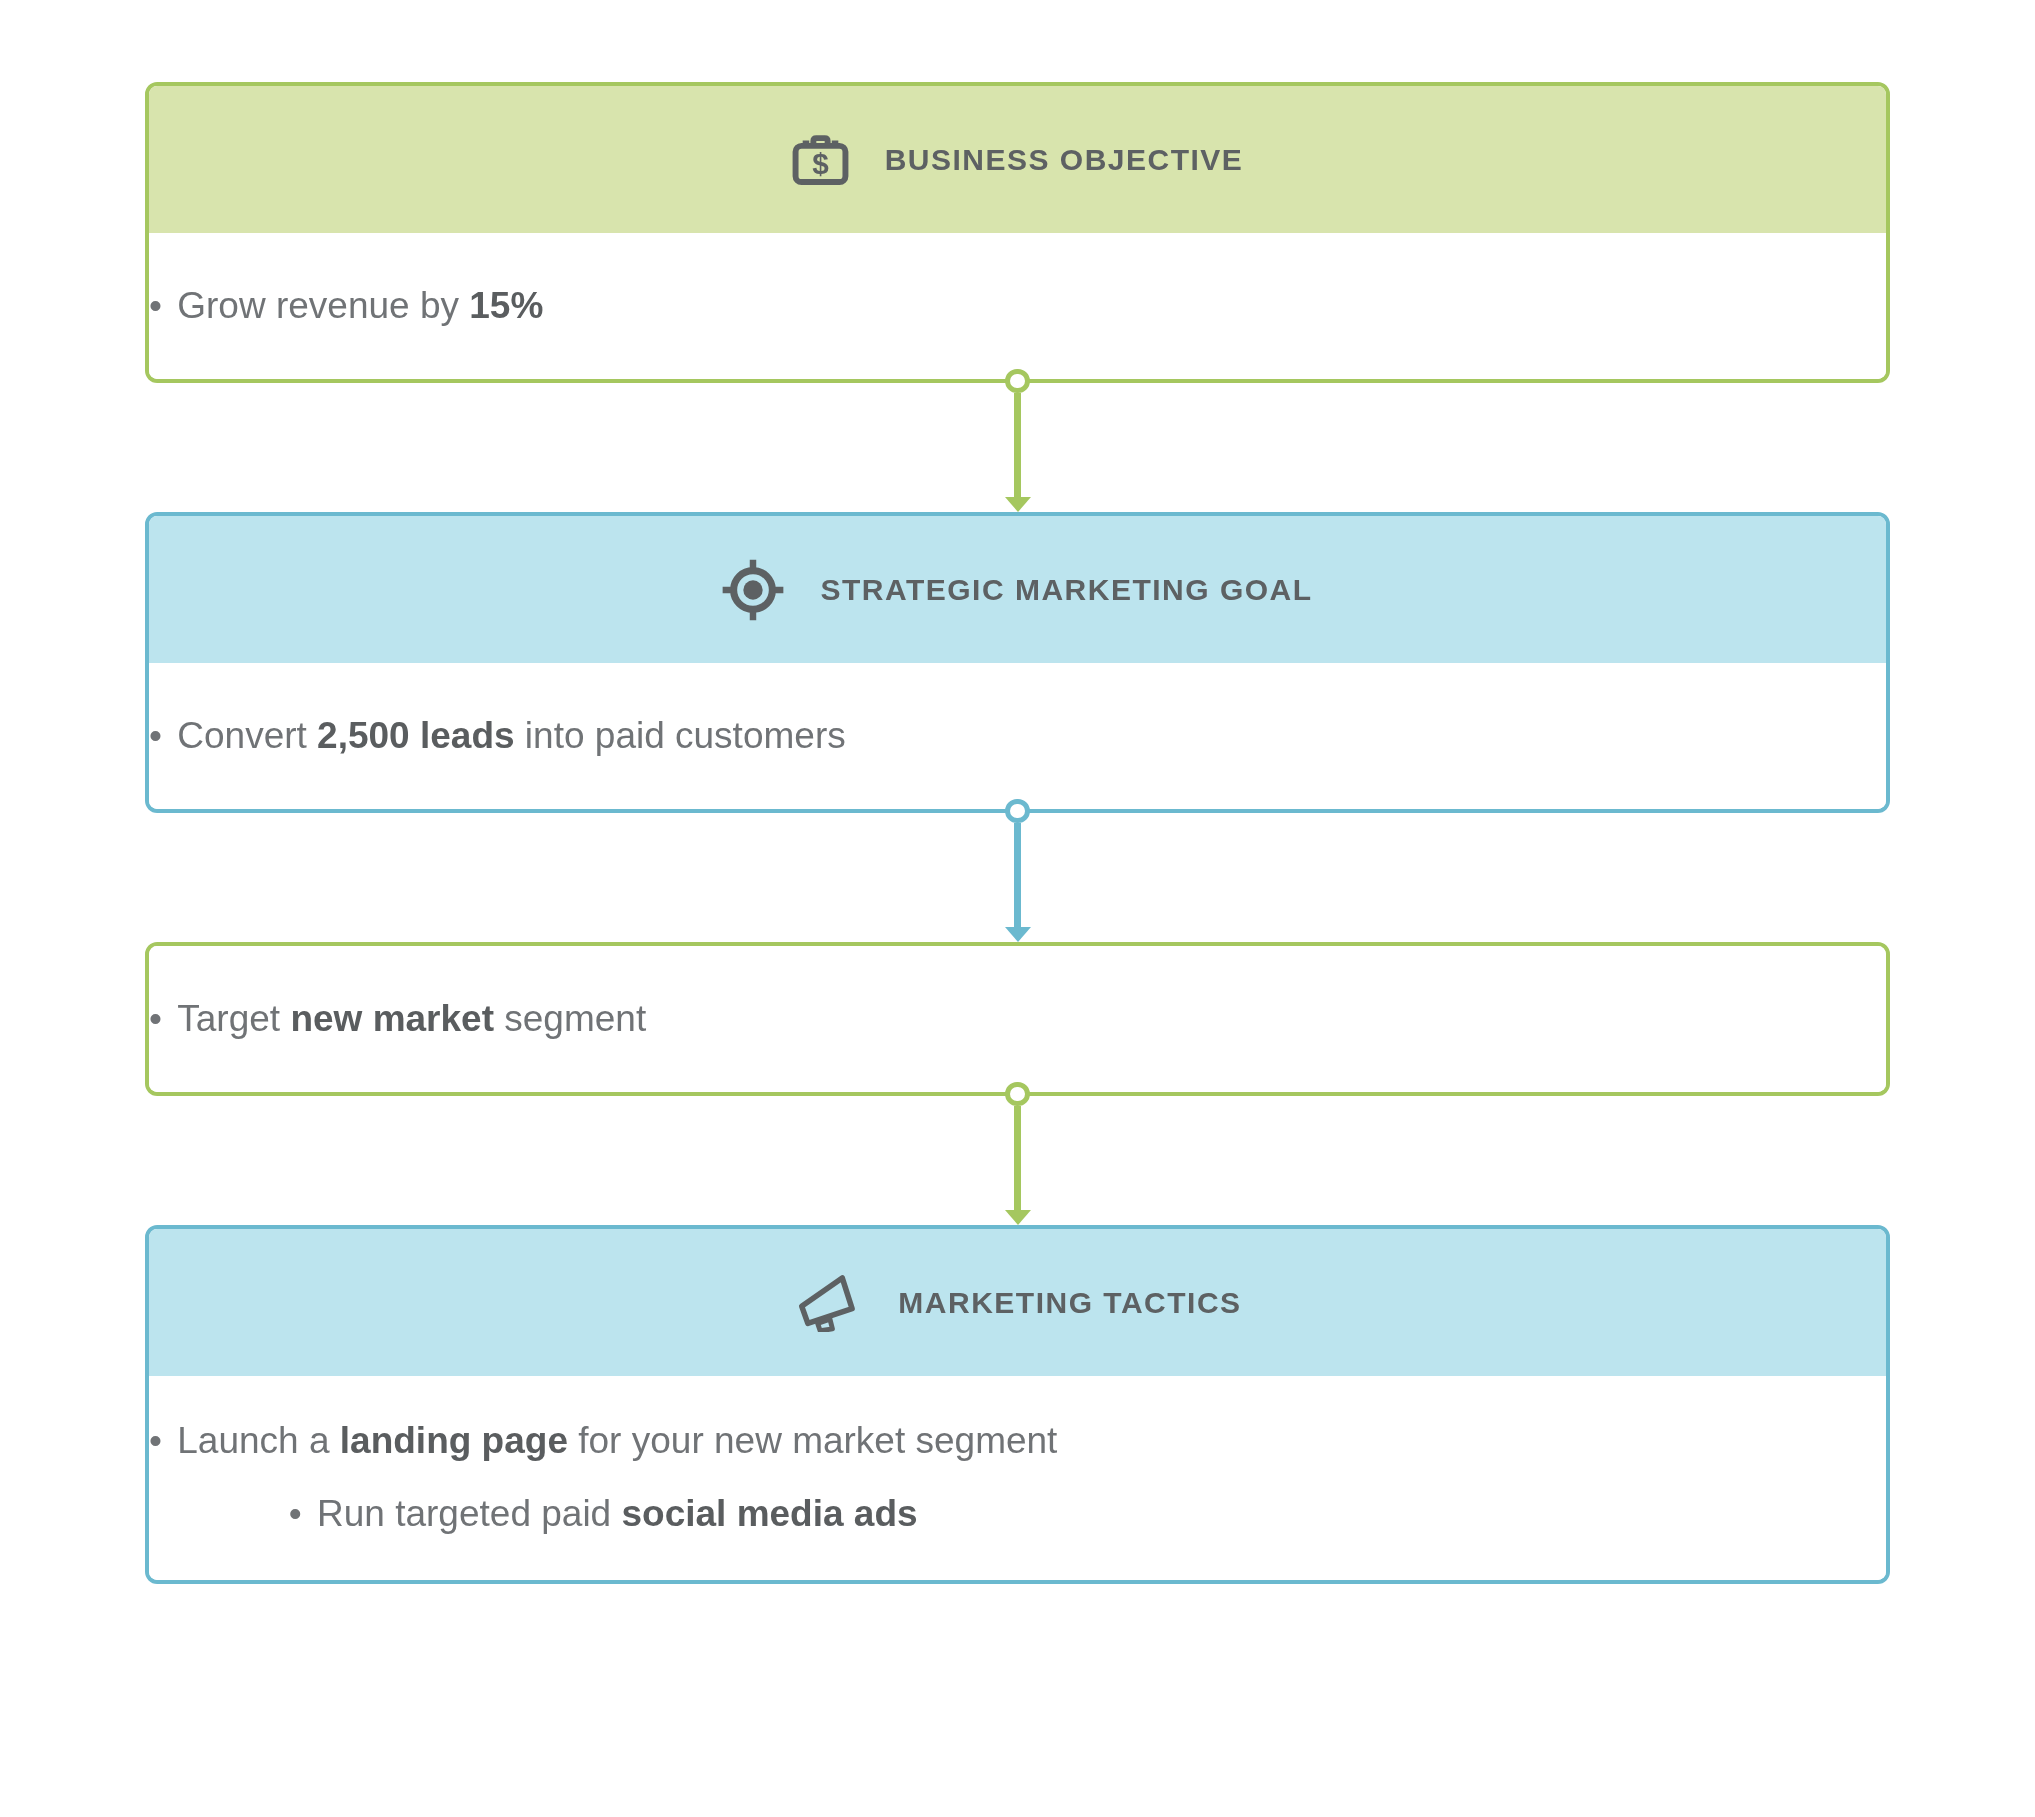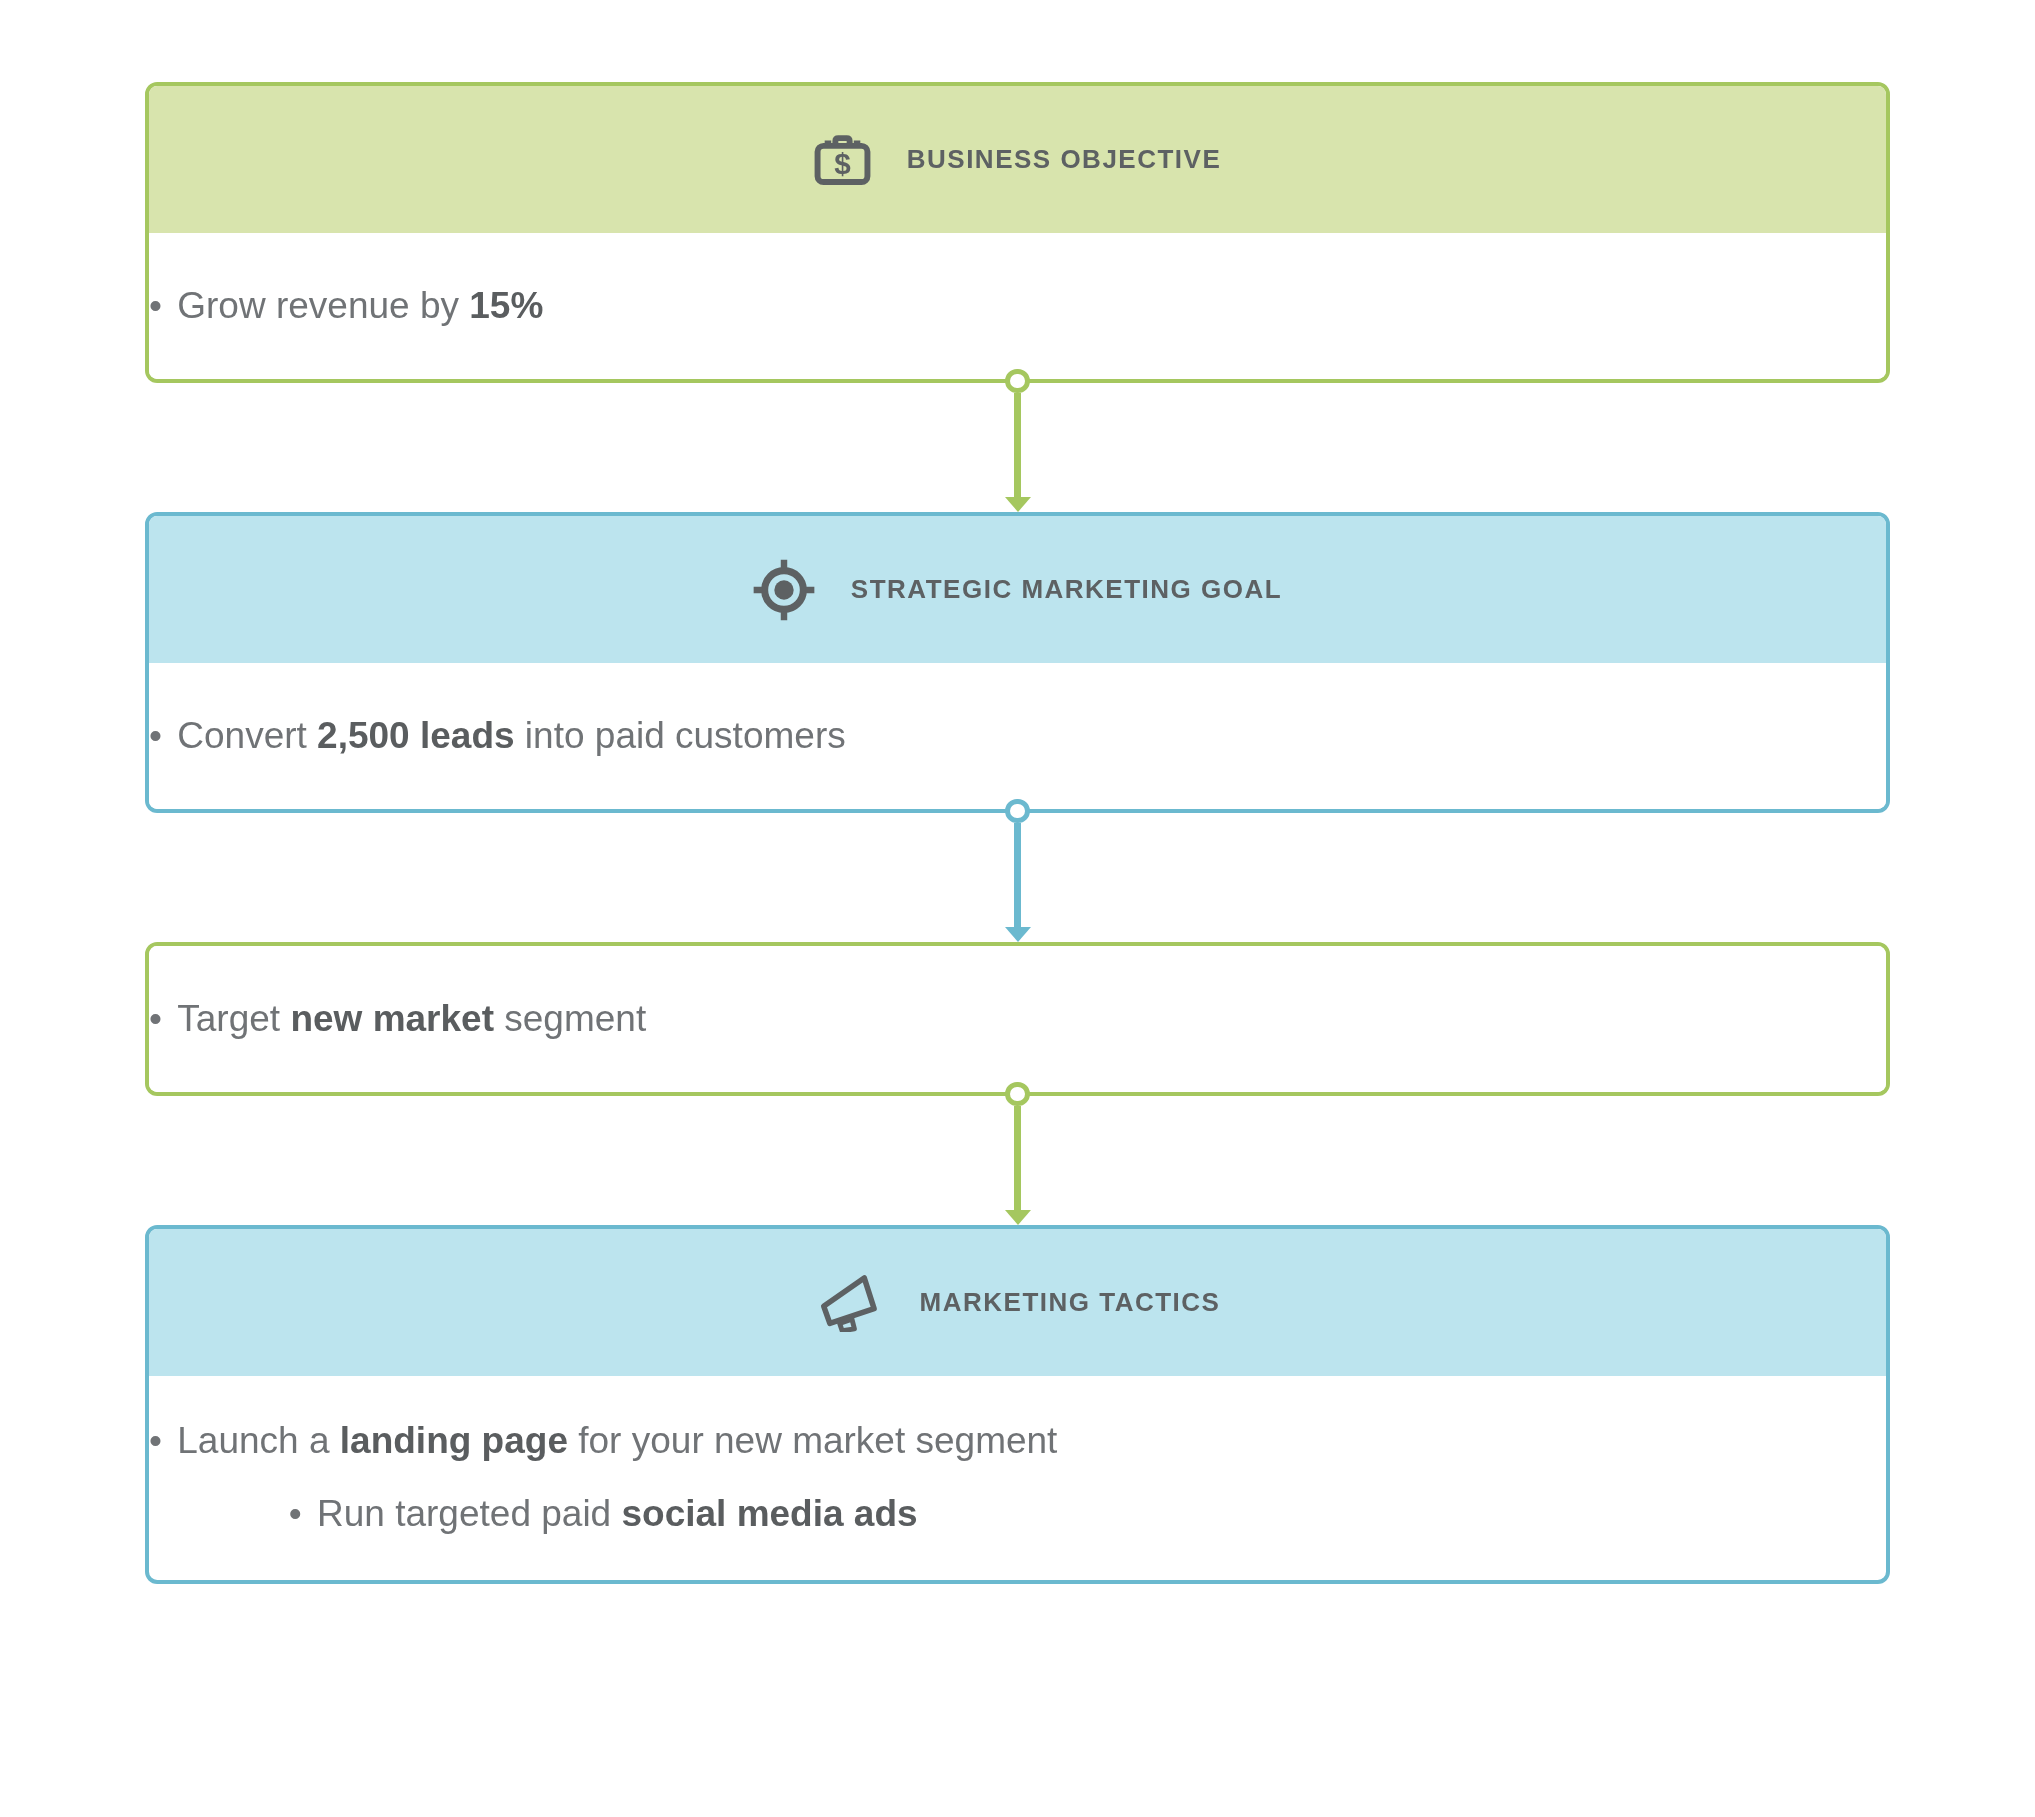--- a/index.html
+++ b/index.html
@@ -43,36 +43,36 @@
   .box-header {
     height: 147px;
     display: flex;
     align-items: center;
     justify-content: center;
     gap: 36px;
   }
   .box[data-theme="green"] .box-header { background: var(--green-fill); }
   .box[data-theme="blue"]  .box-header { background: var(--blue-fill); }
   .box-title {
-    font-size: 26px;
+    font-size: 30px;
     font-weight: 700;
     letter-spacing: 1.5px;
     color: var(--title-text);
     text-transform: uppercase;
   }
   .box-body {
     height: 146px;
     background: #ffffff;
     display: flex;
     flex-direction: column;
     align-items: flex-start;
     justify-content: center;
     gap: 28.6px;
   }
-  .box.tall .box-body { height: 204px; border-radius: 29px; }
+  .box.tall .box-body { height: 204px; }
   .bullets { list-style: none; text-align: center; }
   .bullet-item {
     font-size: 37px;
     color: var(--body-text);
     line-height: 1.15;
   }
   .bullet-item + .bullet-item { margin-top: 30px; }
   .bullet-dot {
     display: inline-block;
     margin-right: 15.3px;

